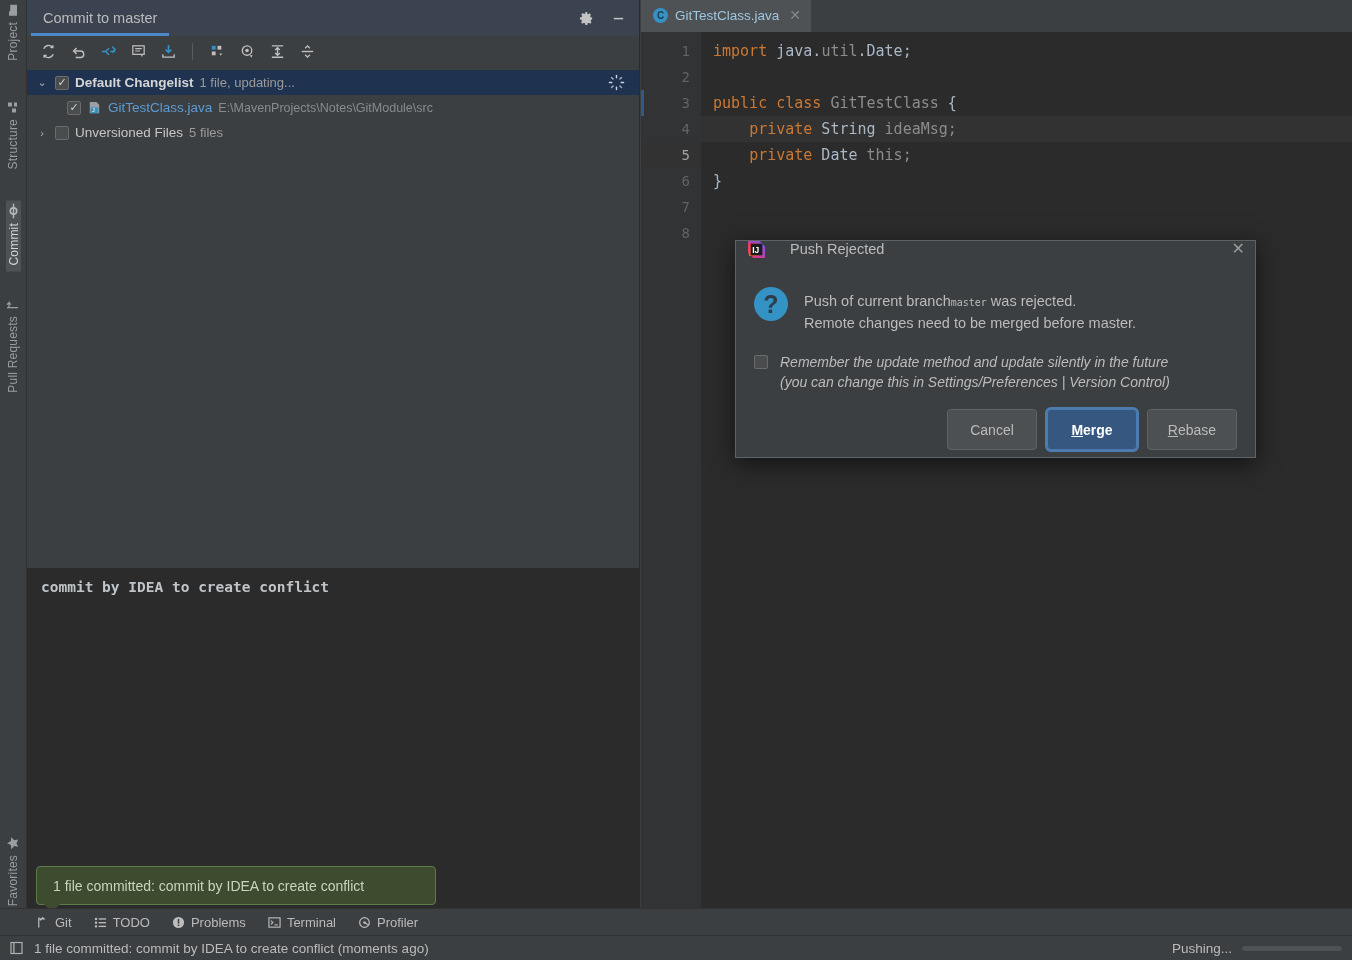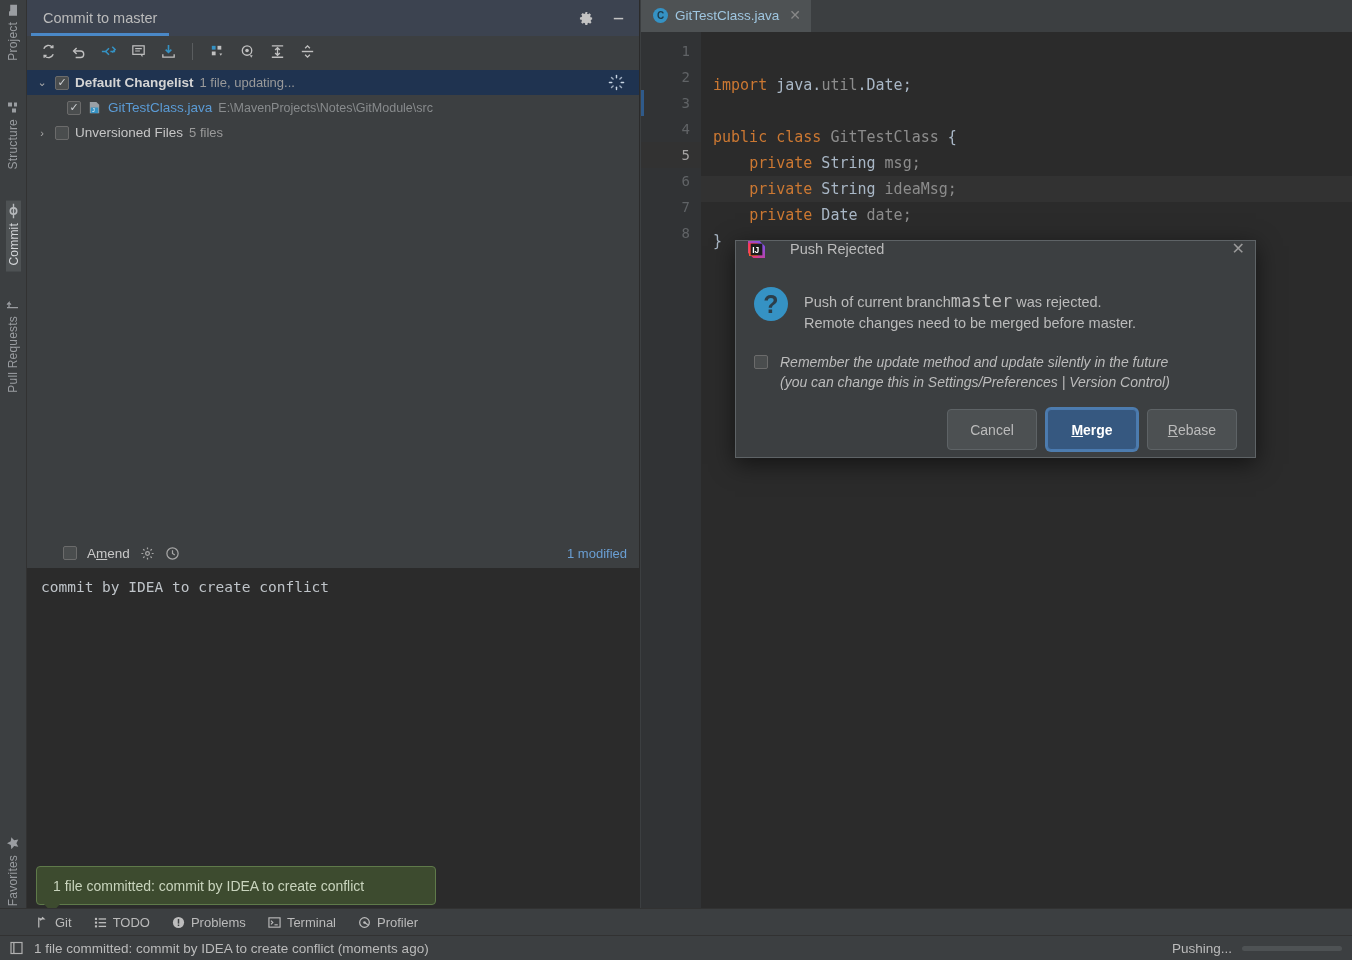--- a/index.html
+++ b/index.html
@@ -81,21 +81,21 @@
     height: 30px; background: #3c3f41; display: flex; align-items: center;
     padding: 0 12px 0 36px; gap: 10px; font-size: 13.5px; color: #bbbbbb;
   }
   .amend-bar .lbl { color: #c8c8c8; }
   .amend-bar .lbl u { text-decoration: underline; }
   .modified-count { margin-left: auto; color: #6a9fd4; font-size: 13px; }
 
   .commit-msg {
     height: 340px; background: #2b2b2b; border-top: 1px solid #2b2b2b;
     padding: 10px 14px; color: #bfc4c9;
-    font-family: "DejaVu Sans Mono", monospace; font-size: 14.5px;
+    font-family: "DejaVu Sans Mono", monospace; font-size: 14.5px; font-weight: bold;
   }
 
   
   .editor-area {
     position: absolute; left: 641px; top: 0; right: 0; height: 908px; background: #2b2b2b;
   }
   .tabbar { height: 32px; background: #3c3f41; display: flex; align-items: stretch; }
   .etab {
     display: flex; align-items: center; gap: 7px; padding: 0 10px 0 12px;
     background: #4e5254; color: #9fc6e0; font-size: 13.5px; border-bottom: 2px solid transparent;
@@ -109,22 +109,22 @@
   .code-wrap { position: absolute; left:0; right:0; top:32px; bottom:0; background:#2b2b2b; display:flex; }
   .gutter {
     width: 60px; background: #313335; position: relative;
     font-family: "DejaVu Sans Mono", monospace; font-size: 14px; color: #606366;
     padding-top: 6px; text-align: right;
   }
   .gutter .ln { height: 26px; line-height: 26px; padding-right: 11px; }
   .gutter .ln.cur { color: #a4a3a3; background: #323232; }
   .gutter-mark { position: absolute; left: 0; top: 58px; width: 3px; height: 26px; background: #2f5a8a; }
   .code {
-    flex: 1 1 auto; padding-top: 16px; position: relative;
-    font-family: "DejaVu Sans Mono", monospace; font-size: 15px; margin-top: 24px;
+    flex: 1 1 auto; padding-top: 6px; position: relative;
+    font-family: "DejaVu Sans Mono", monospace; font-size: 15px;
   }
   .cl { height: 26px; line-height: 26px; padding-left: 12px; white-space: pre; }
   .cl.cur { background: #323232; }
   .kw { color: #cc7832; }
   .pl { color: #a9b7c6; }
   .fld { color: #8c8c8c; }
 
   
   .dialog {
     position: absolute; left: 735px; top: 240px; width: 521px; height: 218px;
@@ -136,21 +136,21 @@
   }
   .idea-logo { width: 17px; height: 17px; position: relative; }
   .dlg-close { margin-left: auto; color: #9a9a9a; font-size: 16px; cursor: pointer; line-height: 1; }
   .dlg-body { padding: 8px 18px 0 18px; display: flex; gap: 16px; }
   .q-icon {
     width: 34px; height: 34px; border-radius: 50%; background: #3592c4;
     color: #2b3e4a; font-size: 25px; font-weight: bold; flex: 0 0 auto;
     display: flex; align-items: center; justify-content: center; font-family:"Liberation Sans",sans-serif;
   }
   .dlg-msg { color: #bbbbbb; font-size: 14.5px; line-height: 21px; padding-top: 4px; }
-  .dlg-msg .mono { font-family: "DejaVu Sans Mono", monospace; font-size: 17px; color: #bbbbbb; }
+  .dlg-msg .mono { font-family: "DejaVu Sans Mono", monospace; font-size: 10px; color: #bbbbbb; }
   .dlg-check { display: flex; gap: 12px; padding: 18px 18px 0 18px; }
   .dlg-check .cb {
     width: 14px; height: 14px; border: 1px solid #6b6b6b; background: #4a4d4e;
     border-radius: 2px; flex: 0 0 auto; margin-top: 3px; cursor: pointer;
   }
   .dlg-check .txt { color: #bbbbbb; font-size: 14px; line-height: 20px; font-style: italic; }
   .dlg-buttons { display: flex; justify-content: flex-end; gap: 10px; padding: 17px 18px 0 0; }
   .btn {
     min-width: 90px; height: 41px; padding: 0 14px; border-radius: 4px;
     background: #4c5052; border: 1px solid #5e6366; color: #bbbbbb;
@@ -370,37 +370,20 @@
       <div class="tree-row row-indent2">
         <span class="arrow">›</span>
         <span class="cbox"></span>
         <span style="color:#c6c6c6">Unversioned Files</span>
         <span class="row-sub">5 files</span>
       </div>
     </div>
 
     <div class="cp-filler"></div>
 
-    <div class="amend-bar">
-      <span class="cbox"></span>
-      <span class="lbl">A<u>m</u>end</span>
-      <span style="display:flex">
-        <svg width="15" height="15" viewBox="0 0 16 16">
-            <circle cx="8" cy="8" r="2" fill="none" stroke="#a8a8a8" stroke-width="1.3"></circle>
-            <path d="M8 1.5v2M8 12.5v2M1.5 8h2M12.5 8h2M3.4 3.4l1.4 1.4M11.2 11.2l1.4 1.4M3.4 12.6l1.4-1.4M11.2 4.8l1.4-1.4" stroke="#a8a8a8" stroke-width="1.3"></path>
-          </svg>
-      </span>
-      <span style="display:flex">
-        <svg width="15" height="15" viewBox="0 0 16 16">
-            <circle cx="8" cy="8" r="6" fill="none" stroke="#a8a8a8" stroke-width="1.3"></circle>
-            <path d="M8 4.5V8l2.5 1.6" stroke="#a8a8a8" stroke-width="1.3" fill="none"></path>
-          </svg>
-      </span>
-      <span class="modified-count" style="color: rgb(106, 159, 212);">1 modified</span>
-    </div>
 
     <div class="commit-msg">commit by IDEA to create conflict</div>
   </div>
 
   <div class="editor-area">
     <div class="tabbar">
       <div class="etab">
         <span class="class-ic">C</span>
         <span>GitTestClass.java</span>
         <span class="tab-close">✕</span>
@@ -415,23 +398,22 @@
         <div class="ln">4</div>
         <div class="ln cur">5</div>
         <div class="ln">6</div>
         <div class="ln">7</div>
         <div class="ln">8</div>
       </div>
       <div class="code" id="code-lines">
           <div class="cl"><span class="kw">import</span><span class="pl"> java.</span><span class="fld">util</span><span class="pl">.Date;</span></div>
           <div class="cl">&nbsp;</div>
           <div class="cl"><span class="kw">public</span><span class="pl"> </span><span class="kw">class</span><span class="pl"> </span><span class="fld">GitTestClass</span><span class="pl"> {</span></div>
-          <div class="cl"><span class="pl">    </span><span class="kw">private</span><span class="pl"> String </span><span class="fld">msg;</span></div>
           <div class="cl cur"><span class="pl">    </span><span class="kw">private</span><span class="pl"> String </span><span class="fld">ideaMsg;</span></div>
-          <div class="cl"><span class="pl">    </span><span class="kw">private</span><span class="pl"> Date </span><span class="fld">date;</span></div>
+          <div class="cl"><span class="pl">    </span><span class="kw">private</span><span class="pl"> Date </span><span class="fld">this;</span></div>
           <div class="cl"><span class="pl">}</span></div>
           <div class="cl">&nbsp;</div>
         </div>
     </div>
   </div>
 
   <div class="dialog">
     <div class="dlg-title">
       <span class="idea-logo">
         <svg width="17" height="17" viewBox="0 0 16 16">

